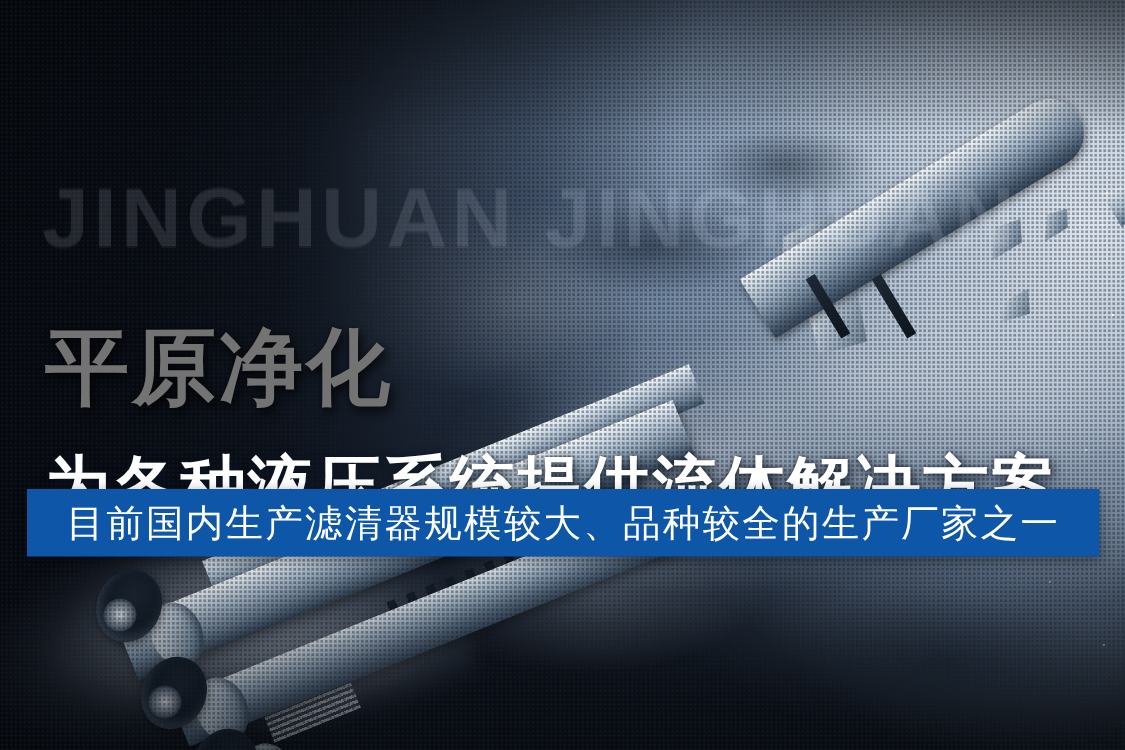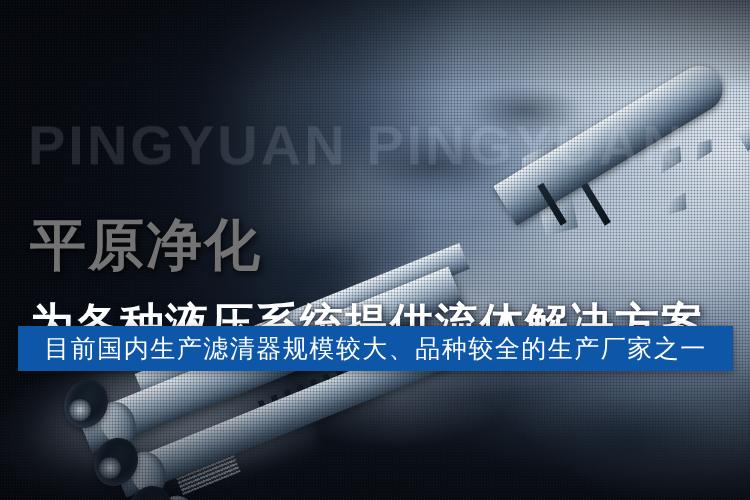--- a/index.html
+++ b/index.html
@@ -277,21 +277,21 @@
     <div class="nozzle n3"></div>
     <div class="glow g1"></div>
     <div class="glow g2"></div>
 
   </div>
 
   <div class="layer vignette"></div>
   <div class="layer halftone"></div>
   <div class="layer halftone-light"></div>
 
-  <div class="watermark">PINGYUAN PINGYUAN</div>
+  <div class="watermark">JINGHUAN JINGHUAN</div>
 
   <h1 class="title">平原净化</h1>
 
   <h2 class="subtitle">为各种液压系统提供流体解决方案</h2>
 
   <div class="bluebar">
     <div class="bluebar-text">目前国内生产滤清器规模较大、品种较全的生产厂家之一</div>
   </div>
 
 </div>

